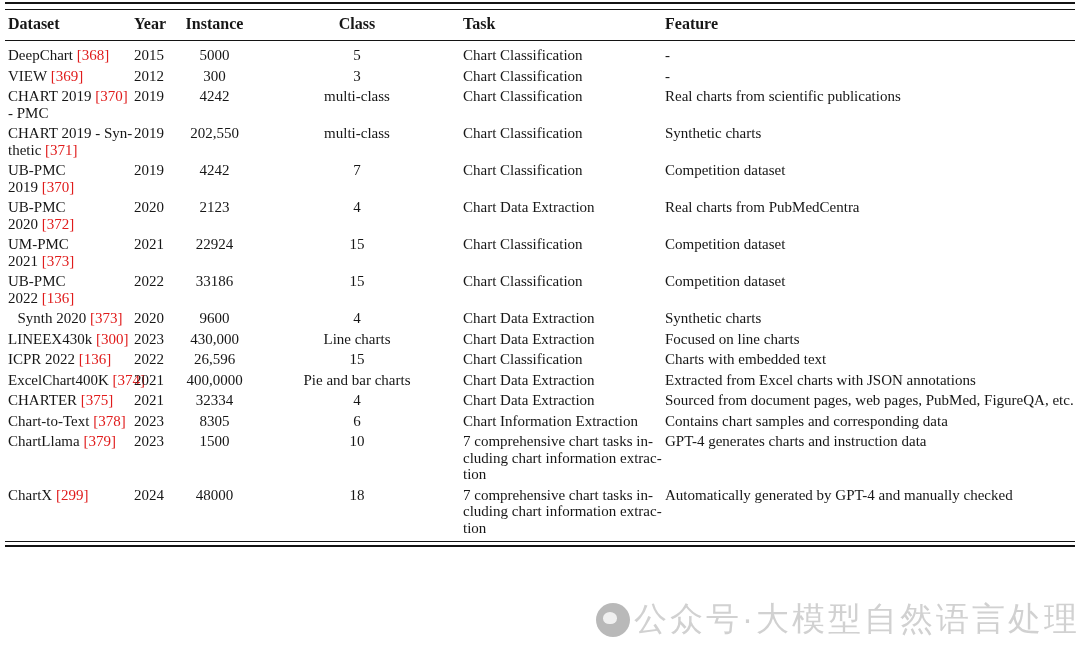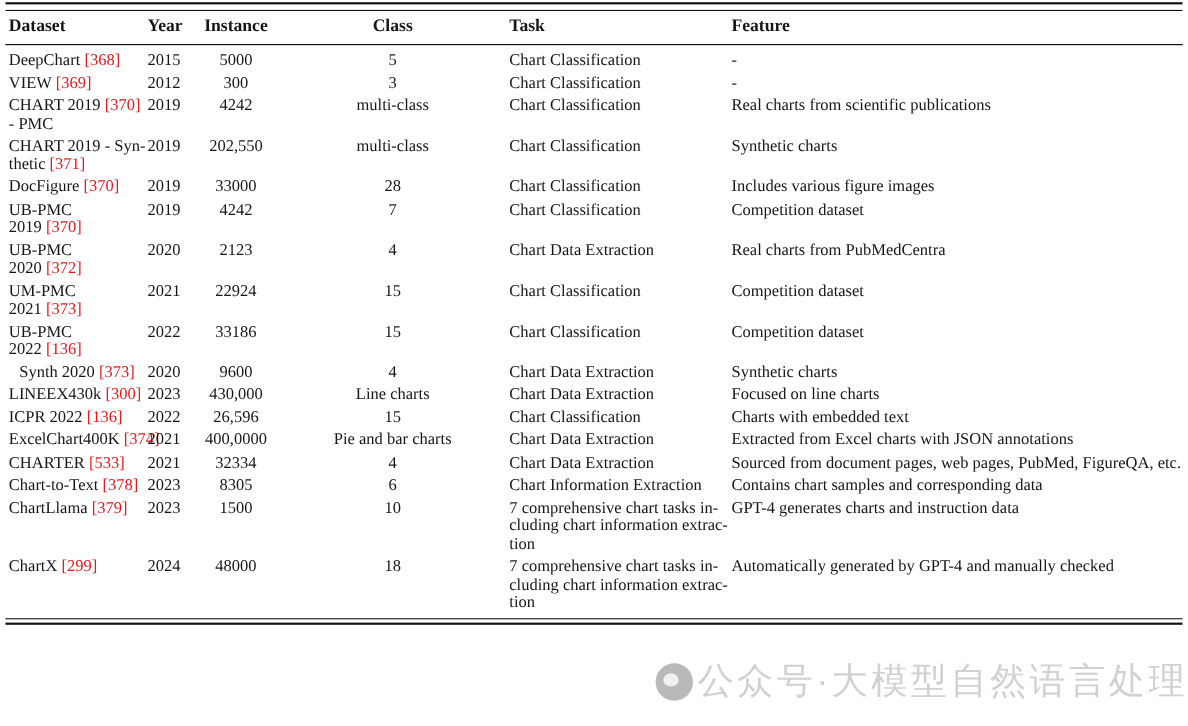--- a/index.html
+++ b/index.html
@@ -133,28 +133,20 @@
         <tr>
           <td class="d-dataset" style="text-align: left;"><span>CHART 2019 - Syn-
 thetic </span><span class="cite">[371]</span></td>
           <td class="d-year" style="text-align: left;">2019</td>
           <td class="d-instance" style="text-align: center;">202,550</td>
           <td class="d-class" style="text-align: center;">multi-class</td>
           <td class="d-task" style="text-align: left;">Chart Classification</td>
           <td class="d-feature" style="text-align: left;">Synthetic charts</td>
         </tr>
         <tr>
-          <td class="d-dataset" style="text-align: left;"><span>DocFigure </span><span class="cite">[370]</span></td>
-          <td class="d-year" style="text-align: left;">2019</td>
-          <td class="d-instance" style="text-align: center;">33000</td>
-          <td class="d-class" style="text-align: center;">28</td>
-          <td class="d-task" style="text-align: left;">Chart Classification</td>
-          <td class="d-feature" style="text-align: left;">Includes various figure images</td>
-        </tr>
-        <tr>
           <td class="d-dataset" style="text-align: left;"><span>UB-PMC
 2019 </span><span class="cite">[370]</span></td>
           <td class="d-year" style="text-align: left;">2019</td>
           <td class="d-instance" style="text-align: center;">4242</td>
           <td class="d-class" style="text-align: center;">7</td>
           <td class="d-task" style="text-align: left;">Chart Classification</td>
           <td class="d-feature" style="text-align: left;">Competition dataset</td>
         </tr>
         <tr>
           <td class="d-dataset" style="text-align: left;"><span>UB-PMC
@@ -209,21 +201,21 @@
         </tr>
         <tr>
           <td class="d-dataset" style="text-align: left;"><span>ExcelChart400K </span><span class="cite">[374]</span></td>
           <td class="d-year" style="text-align: left;">2021</td>
           <td class="d-instance" style="text-align: center;">400,0000</td>
           <td class="d-class" style="text-align: center;">Pie and bar charts</td>
           <td class="d-task" style="text-align: left;">Chart Data Extraction</td>
           <td class="d-feature" style="text-align: left;">Extracted from Excel charts with JSON annotations</td>
         </tr>
         <tr>
-          <td class="d-dataset" style="text-align: left;"><span>CHARTER </span><span class="cite">[533]</span></td>
+          <td class="d-dataset" style="text-align: left;"><span>CHARTER </span><span class="cite">[375]</span></td>
           <td class="d-year" style="text-align: left;">2021</td>
           <td class="d-instance" style="text-align: center;">32334</td>
           <td class="d-class" style="text-align: center;">4</td>
           <td class="d-task" style="text-align: left;">Chart Data Extraction</td>
           <td class="d-feature" style="text-align: left;">Sourced from document pages, web pages, PubMed, FigureQA, etc.</td>
         </tr>
         <tr>
           <td class="d-dataset" style="text-align: left;"><span>Chart-to-Text </span><span class="cite">[378]</span></td>
           <td class="d-year" style="text-align: left;">2023</td>
           <td class="d-instance" style="text-align: center;">8305</td>

